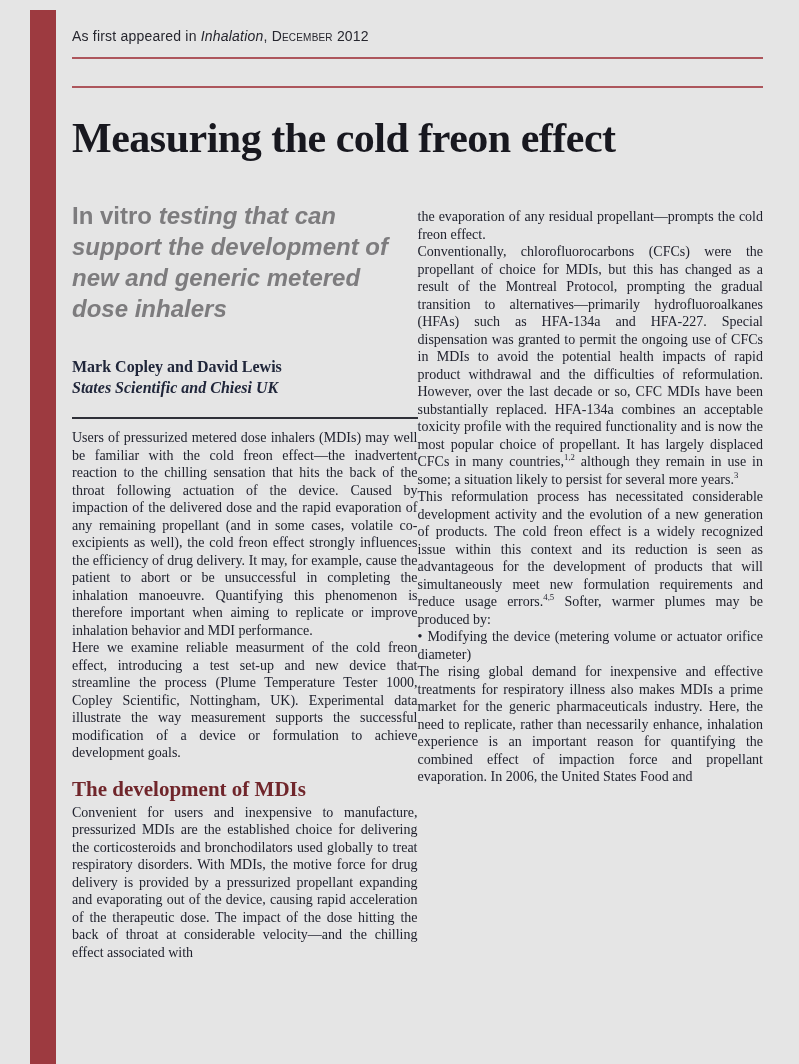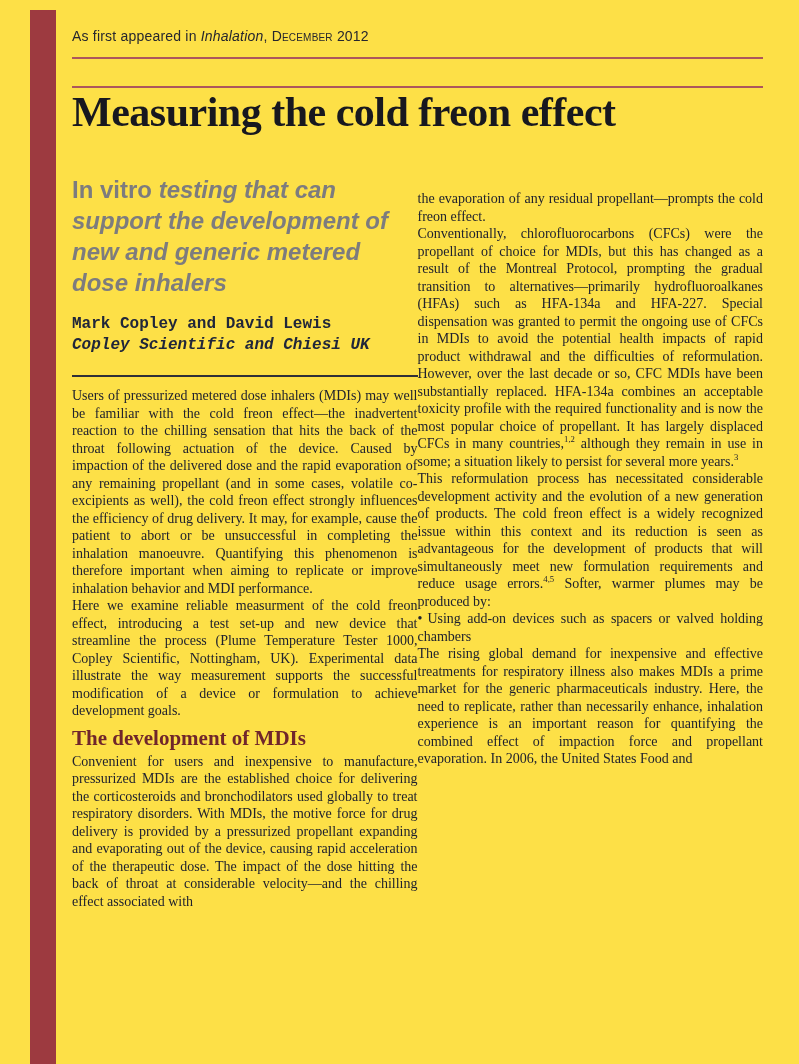--- a/index.html
+++ b/index.html
@@ -6,74 +6,74 @@
     --accent-bar:#9d3a40;
     --rule:#ad565c;
     --heading:#70262b;
     --body-text:#20222e;
     --subtitle:#7d7c7e;
     --authors:#20263a;
   }
   *{margin:0;padding:0;box-sizing:border-box;}
   html,body{width:799px;height:1064px;background:#ffffff;overflow:hidden;}
   body{font-family:"Liberation Serif","DejaVu Serif",serif;color:var(--body-text);}
-  .page{position:relative;width:799px;height:1064px;background:#fde047;}
+  .page{position:relative;width:799px;height:1064px;background:#e5e5e5;}
   .left-bar{position:absolute;left:30px;top:10px;width:26px;height:1054px;background:var(--accent-bar);}
   .content{position:absolute;left:0;top:0;width:799px;height:1064px;padding:28px 36px 0 72px;}
   .reprint{font-family:"Liberation Sans","DejaVu Sans",sans-serif;font-size:14px;color:#26262e;letter-spacing:.2px;}
   .reprint .sc{font-variant:small-caps;}
   .rule{border:0;height:2px;background:var(--rule);}
   .rule.first{margin-top:13px;}
   .rule.second{margin-top:27px;}
-  h1.title{font-size:42px;line-height:1.15;font-weight:bold;color:#18181f;letter-spacing:-.5px;font-family:"Liberation Serif","DejaVu Serif",serif;}
+  h1.title{margin-top:26px;font-size:42px;line-height:1.15;font-weight:bold;color:#18181f;letter-spacing:-.5px;font-family:"Liberation Serif","DejaVu Serif",serif;}
   .columns{display:flex;margin-top:38px;}
   .col{flex:1 1 0;min-width:0;}
   .subtitle{font-family:"Liberation Sans","DejaVu Sans",sans-serif;font-size:24px;line-height:31px;font-weight:bold;color:var(--subtitle);}
   .subtitle .it{font-style:italic;}
-  .authors{margin-top:16px;font-family:Liberation Mono, monospace;font-size:16px;line-height:21px;font-weight:bold;color:var(--authors);}
+  .authors{margin-top:32px;font-family:Liberation Serif, serif;font-size:16px;line-height:21px;font-weight:bold;color:var(--authors);}
   .affil{font-style:italic;}
   .author-rule{margin-top:19px;height:2px;background:#2f3038;}
   p.body{font-size:14px;line-height:17.5px;text-align:justify;margin-top:0;color:var(--body-text);}
   p.body.first{margin-top:10px;}
   p.body sup{font-size:.62em;vertical-align:super;line-height:0;}
-  h2.section{margin-top:6px;margin-bottom:2px;font-size:21px;font-weight:bold;color:var(--heading);font-family:"Liberation Serif","DejaVu Serif",serif;}
+  h2.section{margin-top:15px;margin-bottom:2px;font-size:21px;font-weight:bold;color:var(--heading);font-family:"Liberation Serif","DejaVu Serif",serif;}
   p.bullet .marker{display:inline-block;margin-right:5px;}
-  .col.right p.body:first-child{margin-top:16px;}
+  .col.right p.body:first-child{margin-top:8px;}
 </style>
 </head>
 <body>
 
 <div class="page">
   <div class="left-bar"></div>
   <div class="content">
 
     <p class="reprint"><span>As first appeared in </span><span class="it" style="font-style: italic;">Inhalation</span><span>, </span><span class="sc" style="font-variant: small-caps;">December 2012</span></p>
     <hr class="rule first">
     <hr class="rule second">
 
     <h1 class="title">Measuring the cold freon effect</h1>
 
     <div class="columns">
 
       <div class="col left">
         <p class="subtitle"><span>In vitro </span><span class="it" style="font-style: italic;">testing that can support the development of new and generic metered dose inhalers</span></p>
         <div class="authors">
           <p>Mark Copley and David Lewis</p>
-          <p class="affil">Copley Scientific and Chiesi UK</p>
+          <p class="affil">States Scientific and Chiesi UK</p>
         </div>
         <div class="author-rule"></div>
         <p class="body first">Users of pressurized metered dose inhalers (MDIs) may well be familiar with the cold freon effect—the inadvertent reaction to the chilling sensation that hits the back of the throat following actuation of the device. Caused by impaction of the delivered dose and the rapid evaporation of any remaining propellant (and in some cases, volatile co-excipients as well), the cold freon effect strongly influences the efficiency of drug delivery. It may, for example, cause the patient to abort or be unsuccessful in completing the inhalation manoeuvre. Quantifying this phenomenon is therefore important when aiming to replicate or improve inhalation behavior and MDI performance.</p>
         <p class="body">Here we examine reliable measurment of the cold freon effect, introducing a test set-up and new device that streamline the process (Plume Temperature Tester 1000, Copley Scientific, Nottingham, UK). Experimental data illustrate the way measurement supports the successful modification of a device or formulation to achieve development goals.</p>
         <h2 class="section">The development of MDIs</h2>
         <p class="body">Convenient for users and inexpensive to manufacture, pressurized MDIs are the established choice for delivering the corticosteroids and bronchodilators used globally to treat respiratory disorders. With MDIs, the motive force for drug delivery is provided by a pressurized propellant expanding and evaporating out of the device, causing rapid acceleration of the therapeutic dose. The impact of the dose hitting the back of throat at considerable velocity—and the chilling effect associated with</p>
       </div>
 
       <div class="col right">
         <p class="body">the evaporation of any residual propellant—prompts the cold freon effect.</p>
         <p class="body"><span>Conventionally, chlorofluorocarbons (CFCs) were the propellant of choice for MDIs, but this has changed as a result of the Montreal Protocol, prompting the gradual transition to alternatives—primarily hydrofluoroalkanes (HFAs) such as HFA-134a and HFA-227. Special dispensation was granted to permit the ongoing use of CFCs in MDIs to avoid the potential health impacts of rapid product withdrawal and the difficulties of reformulation. However, over the last decade or so, CFC MDIs have been substantially replaced. HFA-134a combines an acceptable toxicity profile with the required functionality and is now the most popular choice of propellant. It has largely displaced CFCs in many countries,</span><sup>1,2</sup><span> although they remain in use in some; a situation likely to persist for several more years.</span><sup>3</sup></p>
         <p class="body"><span>This reformulation process has necessitated considerable development activity and the evolution of a new generation of products. The cold freon effect is a widely recognized issue within this context and its reduction is seen as advantageous for the development of products that will simultaneously meet new formulation requirements and reduce usage errors.</span><sup>4,5</sup><span> Softer, warmer plumes may be produced by:</span></p>
-        <p class="body bullet"><span class="marker">•</span><span>Using add-on devices such as spacers or valved holding chambers</span></p>
+        <p class="body bullet"><span class="marker">•</span><span>Modifying the device (metering volume or actuator orifice diameter)</span></p>
         <p class="body">The rising global demand for inexpensive and effective treatments for respiratory illness also makes MDIs a prime market for the generic pharmaceuticals industry. Here, the need to replicate, rather than necessarily enhance, inhalation experience is an important reason for quantifying the combined effect of impaction force and propellant evaporation. In 2006, the United States Food and</p>
       </div>
 
     </div>
   </div>
 </div>
 
 </body></html>

